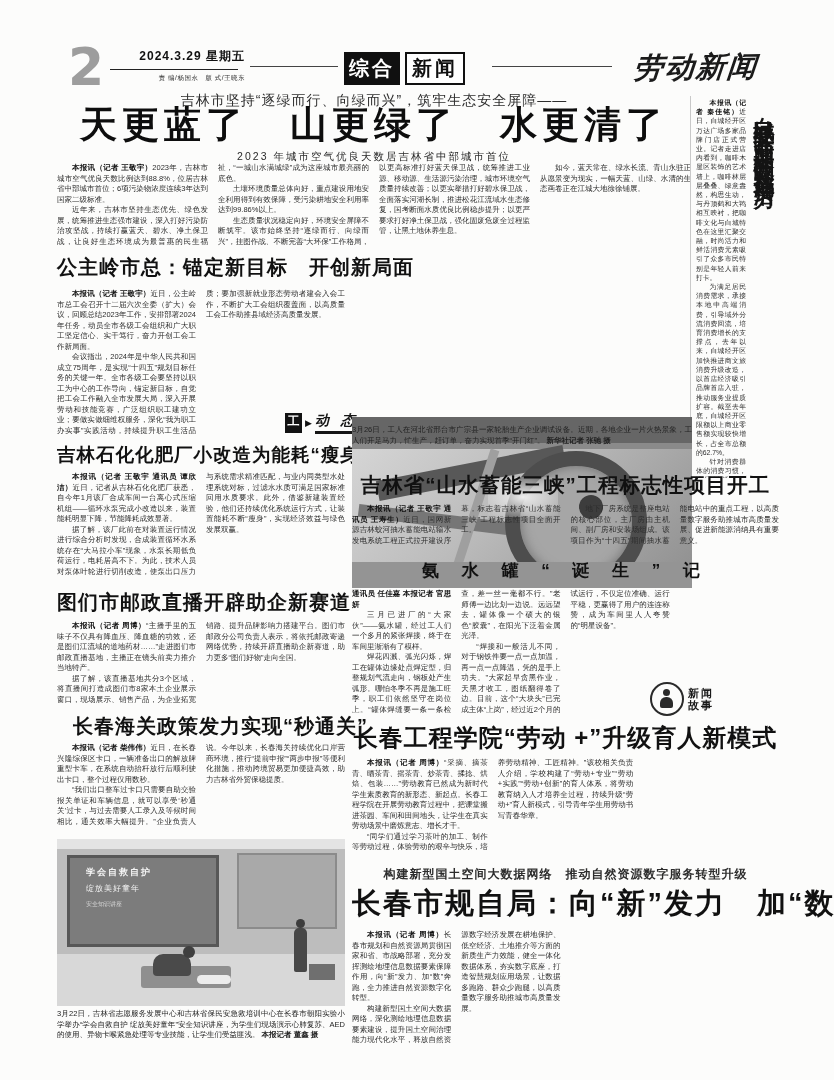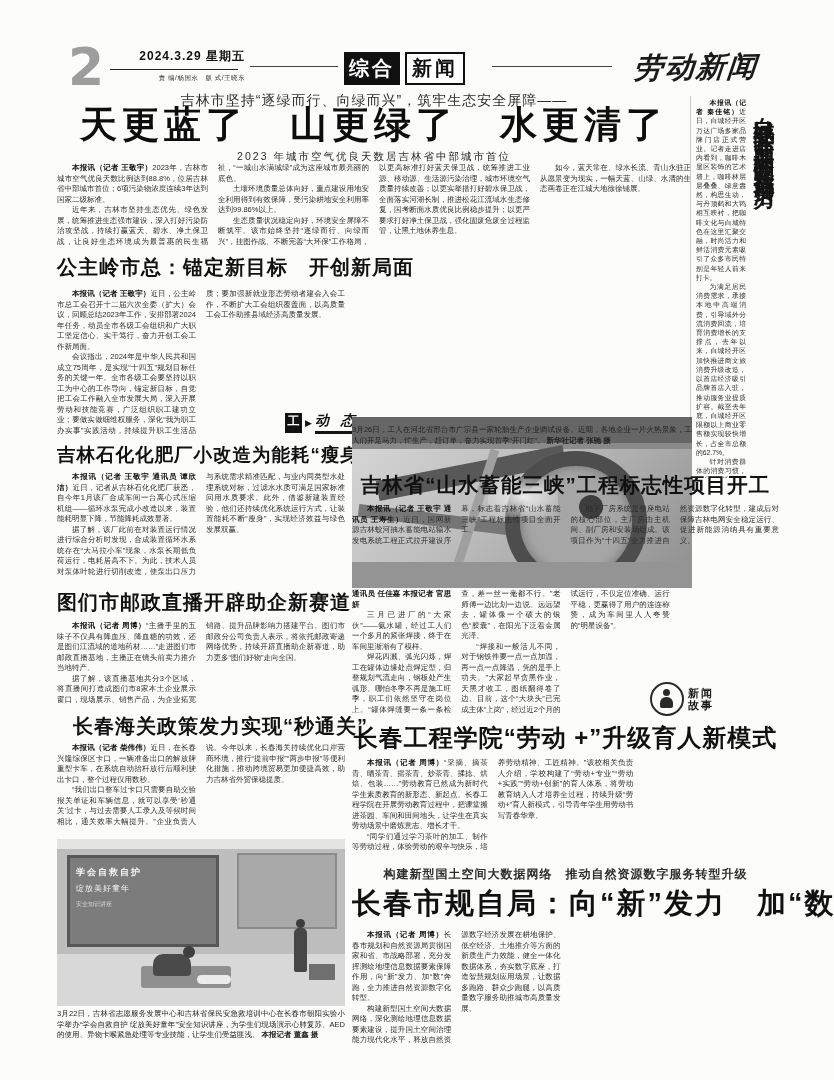--- a/index.html
+++ b/index.html
@@ -72,21 +72,21 @@
   .pc-ring { position:absolute; right:45px; top:34px; width:112px; height:112px; border-radius:50%; border:15px solid #4d4d4d; background:#a6a6a6; box-shadow:inset 0 0 12px #6f6f6f; }
   .pc-hub { position:absolute; right:89px; top:78px; width:24px; height:24px; border-radius:50%; background:#3d3d3d; }
   .pc-arm { position:absolute; left:24px; top:46px; width:190px; height:20px; background:#585858; transform:rotate(-11deg); }
   .pc-arm2 { position:absolute; left:6px; top:96px; width:150px; height:13px; background:#767676; transform:rotate(7deg); }
   .pc-pipe { position:absolute; left:120px; top:30px; width:9px; height:120px; background:#9f9f9f; transform:rotate(18deg); }
   .pc-base { position:absolute; left:0; right:0; bottom:0; height:26px; background:#949494; }
   .pc-glow { position:absolute; left:40%; top:35%; width:70px; height:40px; background:radial-gradient(#efefef,rgba(255,255,255,0)); }
 
   .photo-bottom { background:#bdbdbd; }
   .pb-ceiling { position:absolute; left:0; top:0; right:0; height:10px; background:#e4e4e4; }
-  .pb-screen { position:absolute; left:10px; top:16px; width:152px; height:92px; background:#7c7c7c; border:3px solid #575757; color:#f4f4f4; padding:8px 6px; box-sizing:border-box; }
+  .pb-screen { position:absolute; left:10px; top:16px; width:152px; height:92px; background:#7c7c7c; border:3px solid #575757; color:#f4f4f4; padding:8px 16px; box-sizing:border-box; }
   .pb-screen .l1 { font-size:9px; font-weight:bold; letter-spacing:2px; }
   .pb-screen .l2 { font-size:8px; margin-top:4px; letter-spacing:1px; }
   .pb-screen .l3 { font-size:6px; margin-top:6px; color:#d9d9d9; }
   .pb-panel { position:absolute; right:8px; top:14px; width:96px; height:72px; background:#a9a9a9; border:2px solid #8b8b8b; }
   .pb-floor { position:absolute; left:0; right:0; bottom:0; height:52px; background:#d8d8d8; }
   .pb-mat { position:absolute; left:84px; bottom:18px; width:90px; height:22px; background:#8f8f8f; border-radius:3px; }
   .pb-kneel { position:absolute; left:96px; bottom:30px; width:38px; height:22px; background:#4a4a4a; border-radius:10px 10px 4px 4px; }
   .pb-kneel-head { position:absolute; left:126px; bottom:48px; width:12px; height:12px; border-radius:50%; background:#3f3f3f; }
   .pb-dummy { position:absolute; left:140px; bottom:22px; width:34px; height:9px; background:#ececec; border-radius:5px; }
   .pb-stand { position:absolute; right:38px; bottom:34px; width:13px; height:44px; background:#474747; border-radius:5px 5px 2px 2px; }
@@ -195,23 +195,24 @@
     <div class="pc-base"></div>
   </div>
   <div class="abs caption" style="left:352px; top:425px; width:340px; height:28px;">
     <span>3月26日，工人在河北省邢台市广宗县一家轮胎生产企业调试设备。近期，各地企业一片火热景象，工人们开足马力，忙生产，赶订单，奋力实现首季“开门红”。</span>
     <span class="credit">新华社记者 张驰 摄</span>
   </div>
 
   <div class="abs h-sec h-21" style="left:352px; top:471px; width:427px;">吉林省“山水蓄能三峡”工程标志性项目开工</div>
   <div class="abs art-body cols-4" style="left:352px; top:504px; width:427px; height:50px;">
     <p><span class="byline">本报讯（记者 王敬宇 通讯员 王寿生）</span><span>近日，国网新源吉林蛟河抽水蓄能电站输水发电系统工程正式拉开建设序幕，标志着吉林省“山水蓄能三峡”工程标志性项目全面开工。</span></p>
-    <p>地下厂房系统是整座电站的核心部位，主厂房由主机间、副厂房和安装场组成。该项目作为“十四五”全力推进自然资源数字化转型，建成后对保障吉林电网安全稳定运行、促进新能源消纳具有重要意义。</p>
-  </div>
-
+    <p>地下厂房系统是整座电站的核心部位，主厂房由主机间、副厂房和安装场组成。该项目作为“十四五”期间抽水蓄能电站中的重点工程，以高质量数字服务助推城市高质量发展、促进新能源消纳具有重要意义。</p>
+  </div>
+
+  <div class="abs h-sec h-17" style="left:352px; top:559px; width:427px;">氨 水 罐 “ 诞 生 ” 记</div>
   <div class="abs art-body cols-4" style="left:352px; top:589px; width:427px; height:128px;">
     <p class="noindent byline">通讯员 任佳嘉 本报记者 官思妍</p>
     <p>三月已进厂的“大家伙”——氨水罐，经过工人们一个多月的紧张焊接，终于在车间里渐渐有了模样。</p>
     <p>焊花四溅、弧光闪烁，焊工在罐体边缘处点焊定型，归整规划气流走向，钢板处产生弧形。哪怕冬季不再是施工旺季，职工们依然坚守在岗位上。“罐体焊缝要一条一条检查，差一丝一毫都不行。”老师傅一边比划一边说。远远望去，罐体像一个硕大的银色“胶囊”，在阳光下泛着金属光泽。</p>
     <p>“焊接和一般活儿不同，对于钢铁件要一点一点加温，再一点一点降温，凭的是手上功夫。”大家起早贪黑作业，天黑才收工，图纸翻得卷了边。目前，这个“大块头”已完成主体“上岗”，经过近2个月的试运行，不仅定位准确、运行平稳，更赢得了用户的连连称赞，成为车间里人人夸赞的“明星设备”。</p>
   </div>
   <div class="abs ns-badge" style="left:648px; top:680px;">
     <span class="ns-circle">
       <span class="ns-head"></span>
       <span class="ns-bodyshape"></span>

